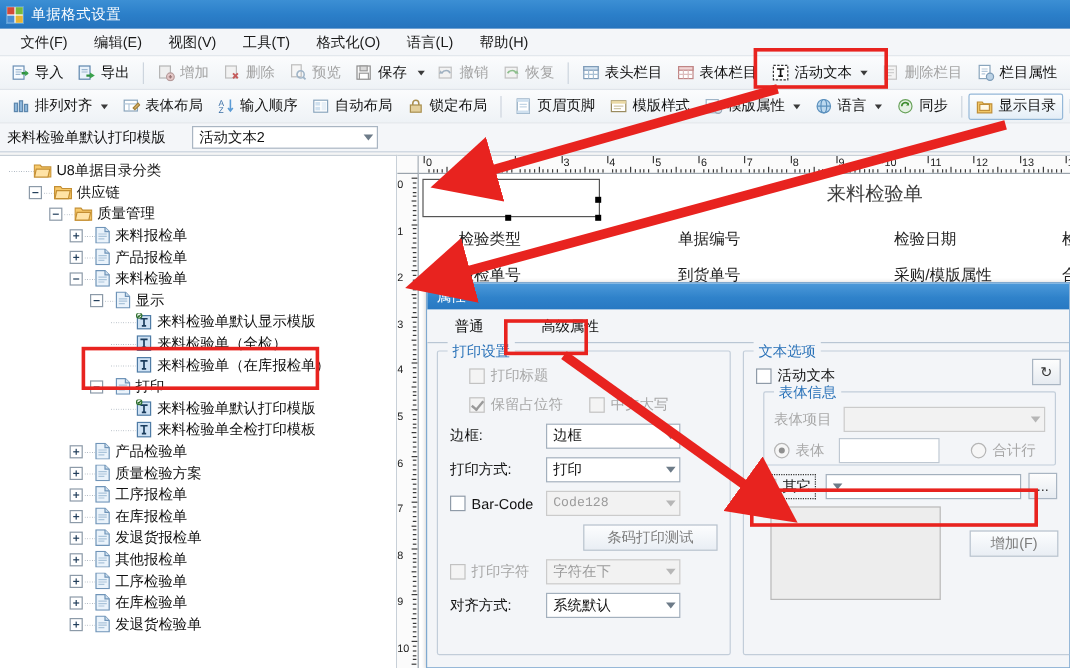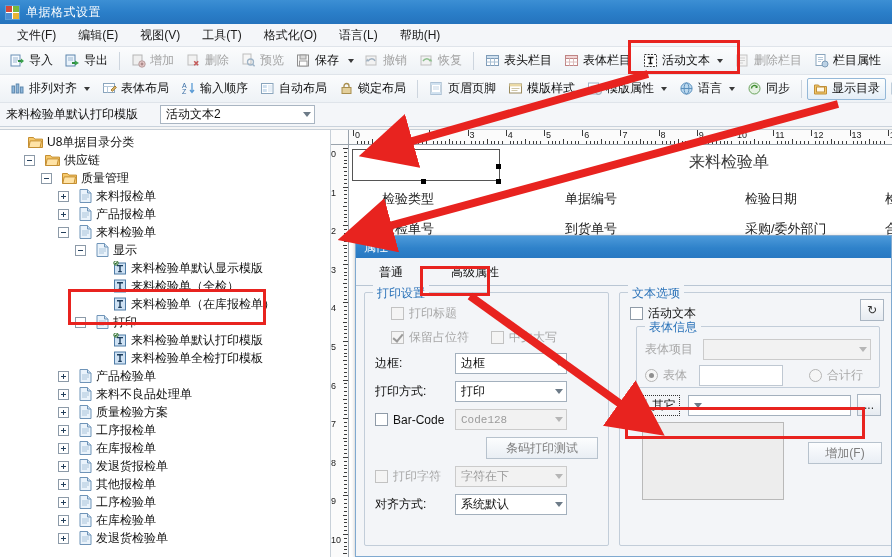--- a/index.html
+++ b/index.html
@@ -848,31 +848,20 @@
           <div class="tnode">
             <span class="indent" style="width: 55px;"></span>
             <span class="expander plus"></span>
             <span class="dots"></span>
             <span class="icn-doc"><svg width="13" height="14" viewBox="0 0 13 14">
                 <path d="M1 0.5h7.5L12 4v9.5H1z" fill="#eaf3fb" stroke="#6f94b8"></path>
                 <path d="M8.5 0.5V4H12" fill="#cfe0ef" stroke="#6f94b8"></path>
                 <path d="M3 6h7M3 8h7M3 10h5" stroke="#aac4da"></path>
               </svg></span>
             <span class="tlabel">产品检验单</span>
-          </div>
-          <div class="tnode">
-            <span class="indent" style="width: 55px;"></span>
-            <span class="expander plus"></span>
-            <span class="dots"></span>
-            <span class="icn-doc"><svg width="13" height="14" viewBox="0 0 13 14">
-                <path d="M1 0.5h7.5L12 4v9.5H1z" fill="#eaf3fb" stroke="#6f94b8"></path>
-                <path d="M8.5 0.5V4H12" fill="#cfe0ef" stroke="#6f94b8"></path>
-                <path d="M3 6h7M3 8h7M3 10h5" stroke="#aac4da"></path>
-              </svg></span>
-            <span class="tlabel">来料不良品处理单</span>
           </div>
           <div class="tnode">
             <span class="indent" style="width: 55px;"></span>
             <span class="expander plus"></span>
             <span class="dots"></span>
             <span class="icn-doc"><svg width="13" height="14" viewBox="0 0 13 14">
                 <path d="M1 0.5h7.5L12 4v9.5H1z" fill="#eaf3fb" stroke="#6f94b8"></path>
                 <path d="M8.5 0.5V4H12" fill="#cfe0ef" stroke="#6f94b8"></path>
                 <path d="M3 6h7M3 8h7M3 10h5" stroke="#aac4da"></path>
               </svg></span>
@@ -1246,21 +1235,21 @@
         <div class="handle" style="left:71px; top:33px;"></div>
         <div class="handle" style="left:146px; top:33px;"></div>
 
         <div class="doc-title" style="left:339px; top:6px;">来料检验单</div>
 
         <div class="doc-field" style="left:32px;  top:44px;">检验类型</div>
         <div class="doc-field" style="left:215px; top:44px;">单据编号</div>
         <div class="doc-field" style="left:395px; top:44px;">检验日期</div>
         <div class="doc-field" style="left:32px;  top:74px;">报检单号</div>
         <div class="doc-field" style="left:215px; top:74px;">到货单号</div>
-        <div class="doc-field" style="left:395px; top:74px;">采购/委外部门</div>
+        <div class="doc-field" style="left:395px; top:74px;">采购/模版属性</div>
         <div class="doc-field" style="left:32px;  top:104px;">存货名称</div>
         <div class="doc-field" style="left:215px; top:104px;">规格型号</div>
         <div class="doc-field" style="left:395px; top:104px;">主计量单位</div>
 
         <div class="doc-field" style="left:535px; top:44px; color:#222;">检</div>
         <div class="doc-field" style="left:535px; top:74px; color:#222;">合</div>
         <div class="doc-field" style="left:535px; top:104px; color:#222;">数</div>
 
         <div class="blue-band" style="left:50px; top:120px; width:512px; height:9px;"></div>
       </div>

